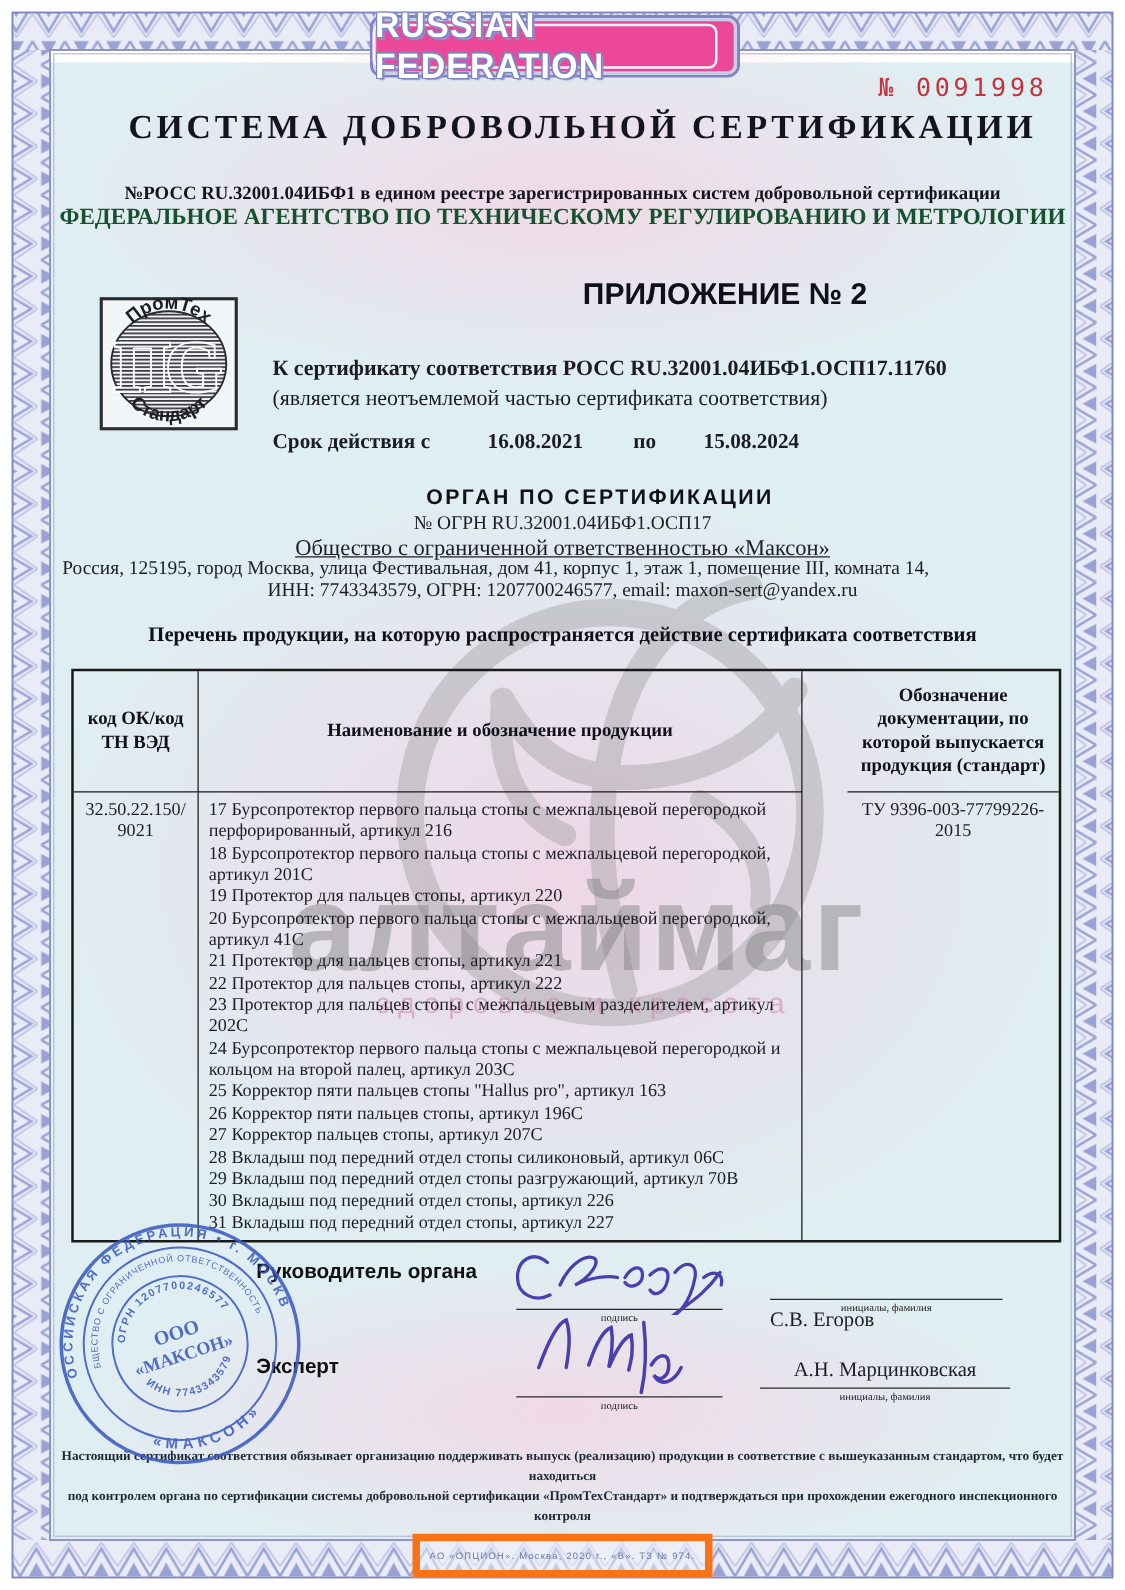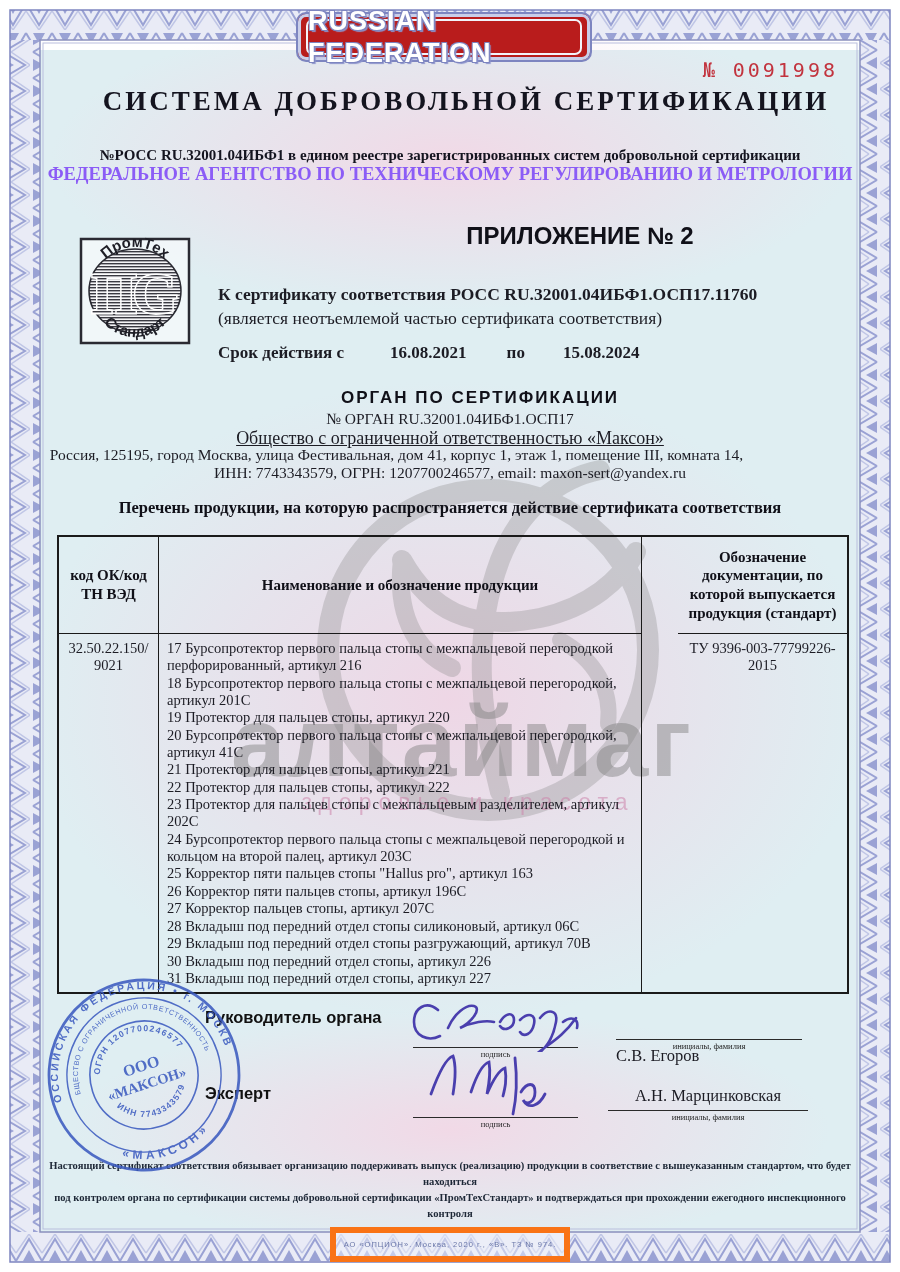--- a/index.html
+++ b/index.html
@@ -5,35 +5,35 @@
   html,body{margin:0;padding:0;background:#fff;}
   .page{position:relative;width:900px;height:1272px;background:#fff;overflow:hidden;
         font-family:"Liberation Serif",serif;color:#1c1c24;}
   .abs{position:absolute;}
   .bg-svg{position:absolute;left:0;top:0;z-index:0;}
   .wm{z-index:1;pointer-events:none;}
   .content{z-index:2;}
   .inkover{z-index:3;pointer-events:none;}
 
   
-  .badge{left:296px;top:12px;width:292px;height:46px;background:#b91c1c;
+  .badge{left:296px;top:12px;width:292px;height:46px;background:#ec4899;
          border:2px solid #7d85c0;border-radius:10px;box-shadow:inset 0 0 0 3px #c9cee9;
-         display:flex;align-items:center;justify-content:center;}
+         display:flex;align-items:center;}
   .badge-inner{border:2px solid #f2f3fa;border-radius:7px;width:272px;height:32px;
          display:flex;align-items:center;justify-content:center;}
   .badge-text{font-family:"Liberation Sans",sans-serif;font-weight:bold;font-size:27px;
          color:#fff;letter-spacing:1px;transform:scaleY(1.05);
          text-shadow:1px 1px 0 #7d85c0,-1px -1px 0 #7d85c0,1px -1px 0 #7d85c0,-1px 1px 0 #7d85c0,2px 2px 1px #8d94cc;}
   .docnum{right:62px;top:58px;font-family:"DejaVu Sans Mono",monospace;font-size:20px;
          color:#c2333e;letter-spacing:3px;}
 
   .ttl1{left:0;top:86px;width:900px;text-align:center;font-weight:bold;font-size:27px;letter-spacing:3px;color:#14141f;padding-left:16px;}
   .ttl2{left:0;top:118px;width:900px;text-align:center;font-weight:bold;font-size:26px;letter-spacing:3px;color:#14141f;}
   .reg{left:0;top:147px;width:900px;text-align:center;font-weight:bold;font-size:15px;color:#14141f;}
-  .agency{left:0;top:164px;width:900px;text-align:center;font-weight:bold;font-size:18.5px;color:#8b5cf6;}
+  .agency{left:0;top:164px;width:900px;text-align:center;font-weight:bold;font-size:18.5px;color:#14532d;}
 
   .appx{left:260px;top:222px;width:640px;text-align:center;
         font-family:"Liberation Sans",sans-serif;font-weight:bold;font-size:24px;color:#101018;}
   .tocert{left:218px;top:284px;font-weight:bold;font-size:17.5px;}
   .integral{left:218px;top:308px;font-size:17.5px;}
   .validity{left:218px;top:343px;font-weight:bold;font-size:17px;}
   .validity span{margin-right:0;}
   .gap1{display:inline-block;width:46px;}
   .gap2{display:inline-block;width:40px;}
   .gap3{display:inline-block;width:38px;}
@@ -167,21 +167,21 @@
   </text>
 </svg>
 
 <div class="abs content tocert">К сертификату соответствия РОСС RU.32001.04ИБФ1.ОСП17.11760</div>
 <div class="abs content integral">(является неотъемлемой частью сертификата соответствия)</div>
 <div class="abs content validity">
   <span>Срок действия с</span><span class="gap1"></span><span>16.08.2021</span><span class="gap2"></span><span>по</span><span class="gap3"></span><span>15.08.2024</span>
 </div>
 
 <div class="abs content org-title">ОРГАН ПО СЕРТИФИКАЦИИ</div>
-<div class="abs content org-num">№ ОРГАН RU.32001.04ИБФ1.ОСП17</div>
+<div class="abs content org-num">№ ОГРН RU.32001.04ИБФ1.ОСП17</div>
 <div class="abs content org-name">Общество с ограниченной ответственностью «Максон»</div>
 <div class="abs content org-addr">Россия, 125195, город Москва, улица Фестивальная, дом 41, корпус 1, этаж 1, помещение III, комната 14,</div>
 <div class="abs content org-cont">ИНН: 7743343579, ОГРН: 1207700246577, email: maxon-sert@yandex.ru</div>
 
 <div class="abs content products">Перечень продукции, на которую распространяется действие сертификата соответствия</div>
 
 <div class="abs content tbl">
   <div class="cell hrow">код ОК/код ТН ВЭД</div>
   <div class="cell hrow">Наименование и обозначение продукции</div>
   <div class="cell hrow">Обозначение документации, по которой выпускается продукция (стандарт)</div>

